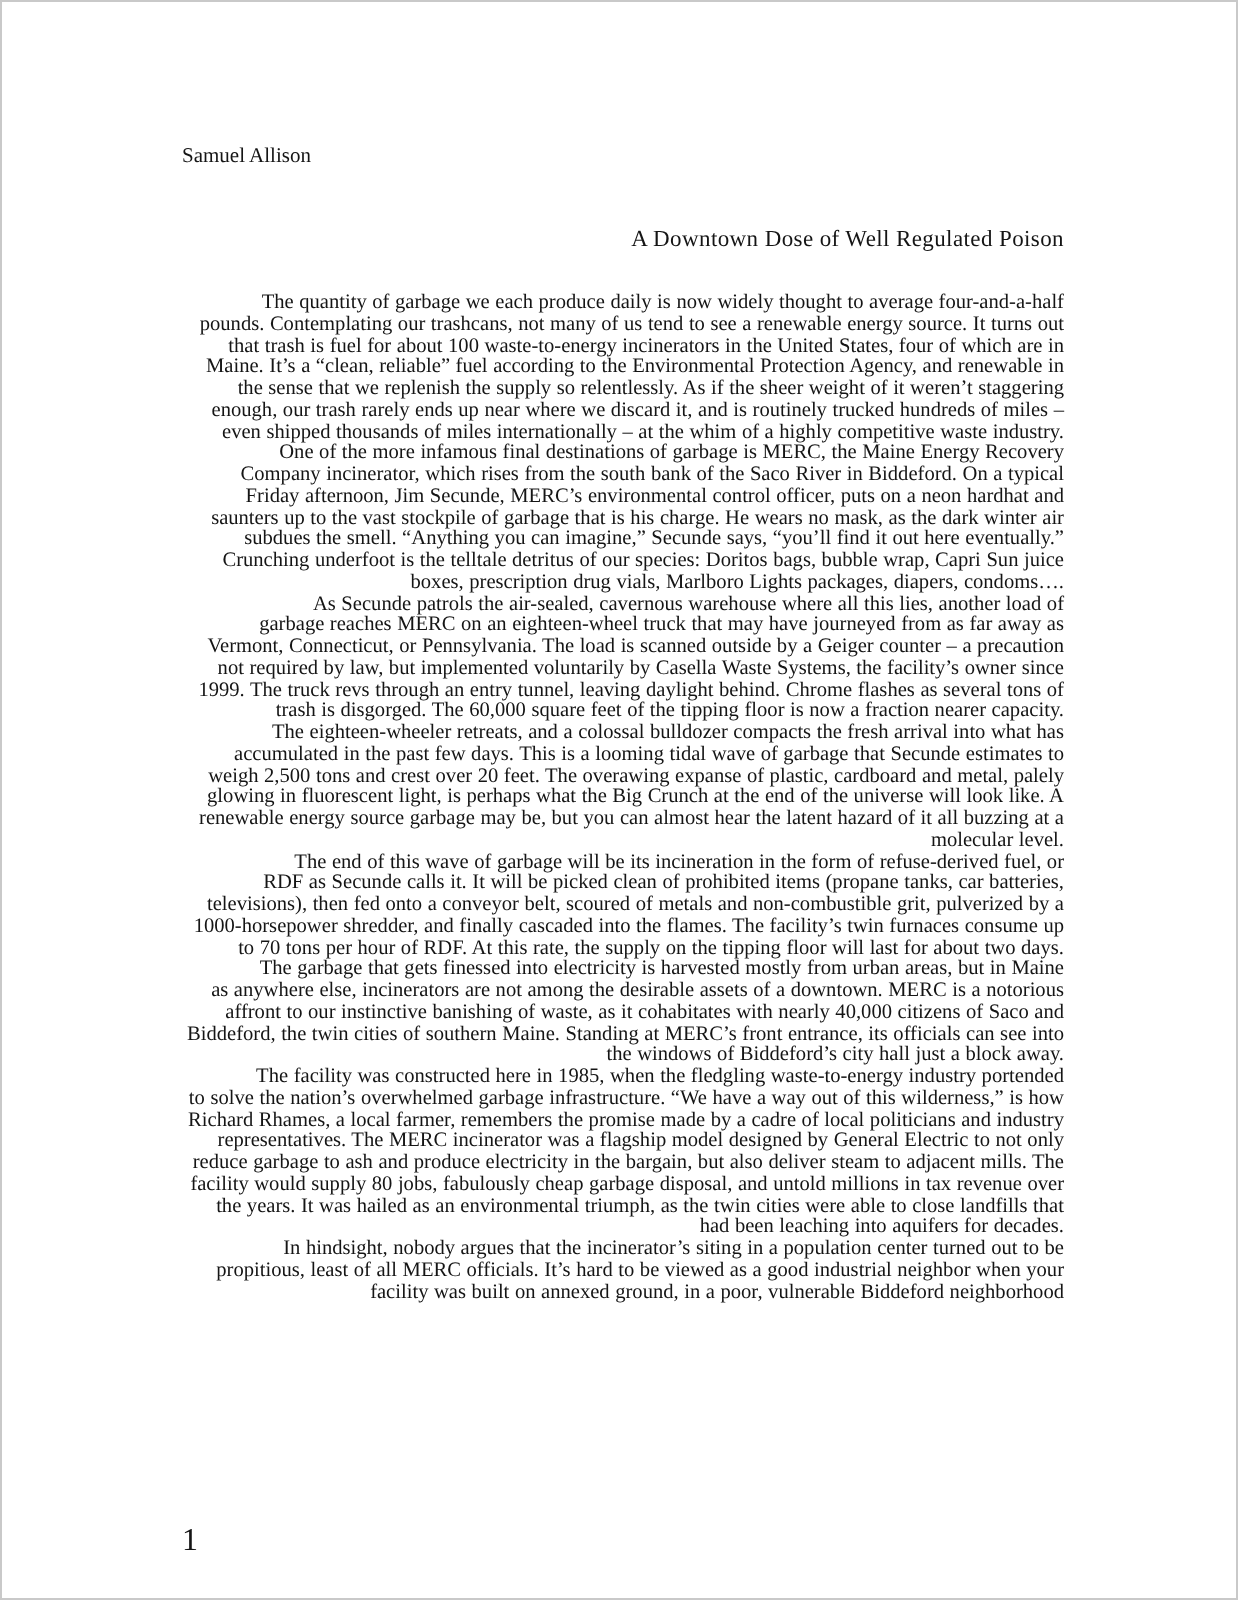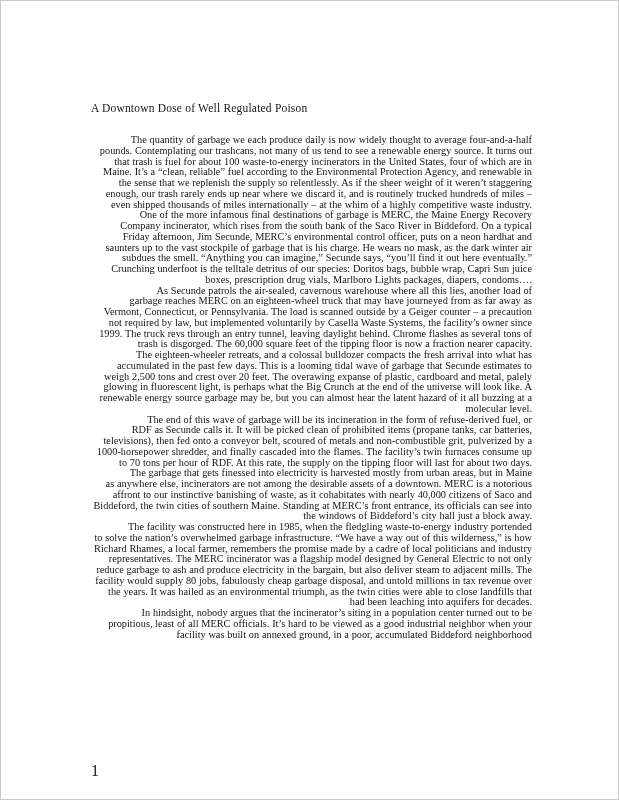--- a/index.html
+++ b/index.html
@@ -20,21 +20,21 @@
     overflow: hidden;
   }
   .author {
     font-size: 10.5px;
     line-height: 12px;
     margin: 0;
   }
   .title {
     font-size: 11.5px;
     font-weight: 400;
-    text-align: left;
+    text-align: right;
     margin: 29px 0 21px 0;
     letter-spacing: 0.2px;
   }
   .body-text p {
     margin: 0;
     font-size: 10.3px;
     line-height: 10.75px;
     text-indent: 36px;
     text-align: right;
     word-spacing: 0.2px;
@@ -44,28 +44,29 @@
     left: 90px;
     bottom: 20px;
     font-size: 16px;
     line-height: 16px;
   }
 </style>
 </head>
 <body>
 
 <div class="page">
+  <p class="author">Samuel Allison</p>
 
   <h1 class="title">A Downtown Dose of Well Regulated Poison</h1>
 
   <div class="body-text">
       <p>The quantity of garbage we each produce daily is now widely thought to average four-and-a-half pounds. Contemplating our trashcans, not many of us tend to see a renewable energy source. It turns out that trash is fuel for about 100 waste-to-energy incinerators in the United States, four of which are in Maine. It’s a “clean, reliable” fuel according to the Environmental Protection Agency, and renewable in the sense that we replenish the supply so relentlessly. As if the sheer weight of it weren’t staggering enough, our trash rarely ends up near where we discard it, and is routinely trucked hundreds of miles – even shipped thousands of miles internationally – at the whim of a highly competitive waste industry.</p>
       <p>One of the more infamous final destinations of garbage is MERC, the Maine Energy Recovery Company incinerator, which rises from the south bank of the Saco River in Biddeford. On a typical Friday afternoon, Jim Secunde, MERC’s environmental control officer, puts on a neon hardhat and saunters up to the vast stockpile of garbage that is his charge. He wears no mask, as the dark winter air subdues the smell. “Anything you can imagine,” Secunde says, “you’ll find it out here eventually.” Crunching underfoot is the telltale detritus of our species: Doritos bags, bubble wrap, Capri Sun juice boxes, prescription drug vials, Marlboro Lights packages, diapers, condoms….</p>
       <p>As Secunde patrols the air-sealed, cavernous warehouse where all this lies, another load of garbage reaches MERC on an eighteen-wheel truck that may have journeyed from as far away as Vermont, Connecticut, or Pennsylvania. The load is scanned outside by a Geiger counter – a precaution not required by law, but implemented voluntarily by Casella Waste Systems, the facility’s owner since 1999. The truck revs through an entry tunnel, leaving daylight behind. Chrome flashes as several tons of trash is disgorged. The 60,000 square feet of the tipping floor is now a fraction nearer capacity.</p>
       <p>The eighteen-wheeler retreats, and a colossal bulldozer compacts the fresh arrival into what has accumulated in the past few days. This is a looming tidal wave of garbage that Secunde estimates to weigh 2,500 tons and crest over 20 feet. The overawing expanse of plastic, cardboard and metal, palely glowing in fluorescent light, is perhaps what the Big Crunch at the end of the universe will look like. A renewable energy source garbage may be, but you can almost hear the latent hazard of it all buzzing at a molecular level.</p>
       <p>The end of this wave of garbage will be its incineration in the form of refuse-derived fuel, or RDF as Secunde calls it. It will be picked clean of prohibited items (propane tanks, car batteries, televisions), then fed onto a conveyor belt, scoured of metals and non-combustible grit, pulverized by a 1000-horsepower shredder, and finally cascaded into the flames. The facility’s twin furnaces consume up to 70 tons per hour of RDF. At this rate, the supply on the tipping floor will last for about two days.</p>
       <p>The garbage that gets finessed into electricity is harvested mostly from urban areas, but in Maine as anywhere else, incinerators are not among the desirable assets of a downtown. MERC is a notorious affront to our instinctive banishing of waste, as it cohabitates with nearly 40,000 citizens of Saco and Biddeford, the twin cities of southern Maine. Standing at MERC’s front entrance, its officials can see into the windows of Biddeford’s city hall just a block away.</p>
       <p>The facility was constructed here in 1985, when the fledgling waste-to-energy industry portended to solve the nation’s overwhelmed garbage infrastructure. “We have a way out of this wilderness,” is how Richard Rhames, a local farmer, remembers the promise made by a cadre of local politicians and industry representatives. The MERC incinerator was a flagship model designed by General Electric to not only reduce garbage to ash and produce electricity in the bargain, but also deliver steam to adjacent mills. The facility would supply 80 jobs, fabulously cheap garbage disposal, and untold millions in tax revenue over the years. It was hailed as an environmental triumph, as the twin cities were able to close landfills that had been leaching into aquifers for decades.</p>
-      <p>In hindsight, nobody argues that the incinerator’s siting in a population center turned out to be propitious, least of all MERC officials. It’s hard to be viewed as a good industrial neighbor when your facility was built on annexed ground, in a poor, accumulated Biddeford neighborhood</p>
+      <p>In hindsight, nobody argues that the incinerator’s siting in a population center turned out to be propitious, least of all MERC officials. It’s hard to be viewed as a good industrial neighbor when your facility was built on annexed ground, in a poor, vulnerable Biddeford neighborhood</p>
     </div>
 
   <div class="page-number">1</div>
 </div>
 
 </body></html>

